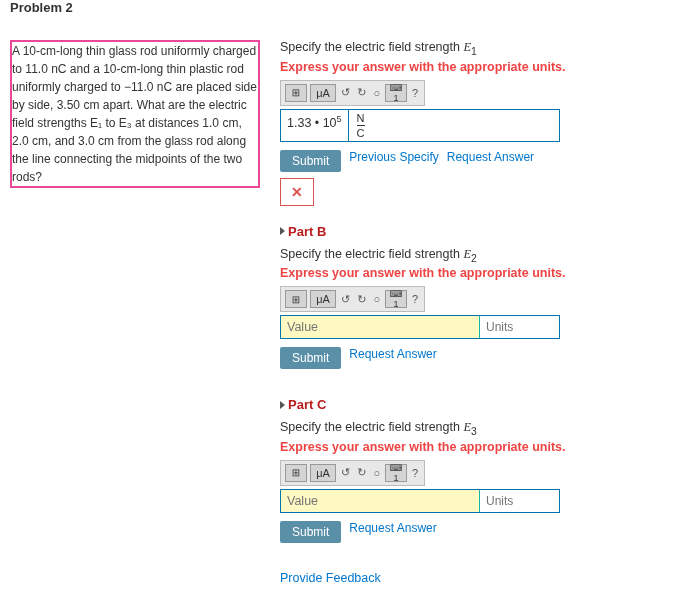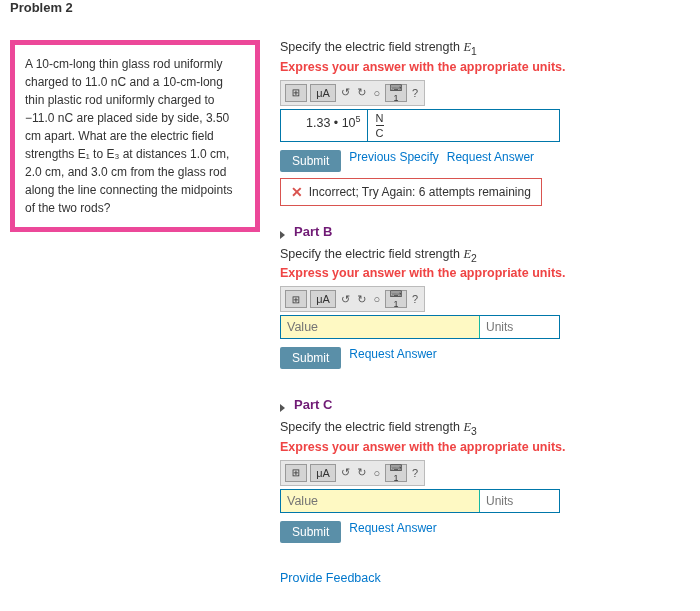--- a/index.html
+++ b/index.html
@@ -25,44 +25,42 @@
       padding: 0 10px;
     }
 
     
     .left-column {
       width: 250px;
       flex-shrink: 0;
     }
 
     .problem-text {
-      border: 5px solid #ec4899;
-      padding: 10px;
+      border: 2px solid #ec4899;
       font-size: 12px;
       line-height: 1.5;
       background: #fff;
     }
 
     
     .right-column {
       flex: 1;
     }
 
     .part-section {
       margin-bottom: 18px;
     }
 
     .part-header {
       display: flex;
-      align-items: flex-end;
-      gap: 6px;
+      align-items: center;
       margin-bottom: 8px;
       font-size: 13px;
       font-weight: bold;
-      color: #701a75;
+      color: #b91c1c;
     }
 
     .arrow-icon {
       display: inline-block;
       width: 0;
       height: 0;
       border-left: 5px solid #555;
       border-top: 4px solid transparent;
       border-bottom: 4px solid transparent;
       margin-right: 3px;
@@ -223,21 +221,20 @@
     .error-text {
       color: #333;
       font-size: 12px;
     }
 
     
     .value-display {
       padding: 4px 6px;
       font-size: 12.5px;
       color: #333;
-      margin-left: 19px;
     }
 
     sup {
       font-size: 9px;
     }
 
     
     .provide-feedback {
       color: #0077cc;
       font-size: 12.5px;
@@ -291,21 +288,20 @@
       </div>
 
       <div class="btn-row">
         <button class="btn-submit">Submit</button>
         <a class="btn-link">Previous Specify</a>
         <a class="btn-link">Request Answer</a>
       </div>
 
       <div class="error-box">
         <span class="error-x">✕</span>
-        <span class="error-text">Incorrect; Try Again: 6 attempts remaining</span>
       </div>
     </div>
 
     <div class="part-section" style="margin-top: 18px;">
       <div class="part-header">
         <span class="arrow-icon"></span>
         <span>Part B</span>
       </div>
       <div class="specify-label">
         Specify the electric field strength <span class="math-italic">E</span><sub>2</sub>

